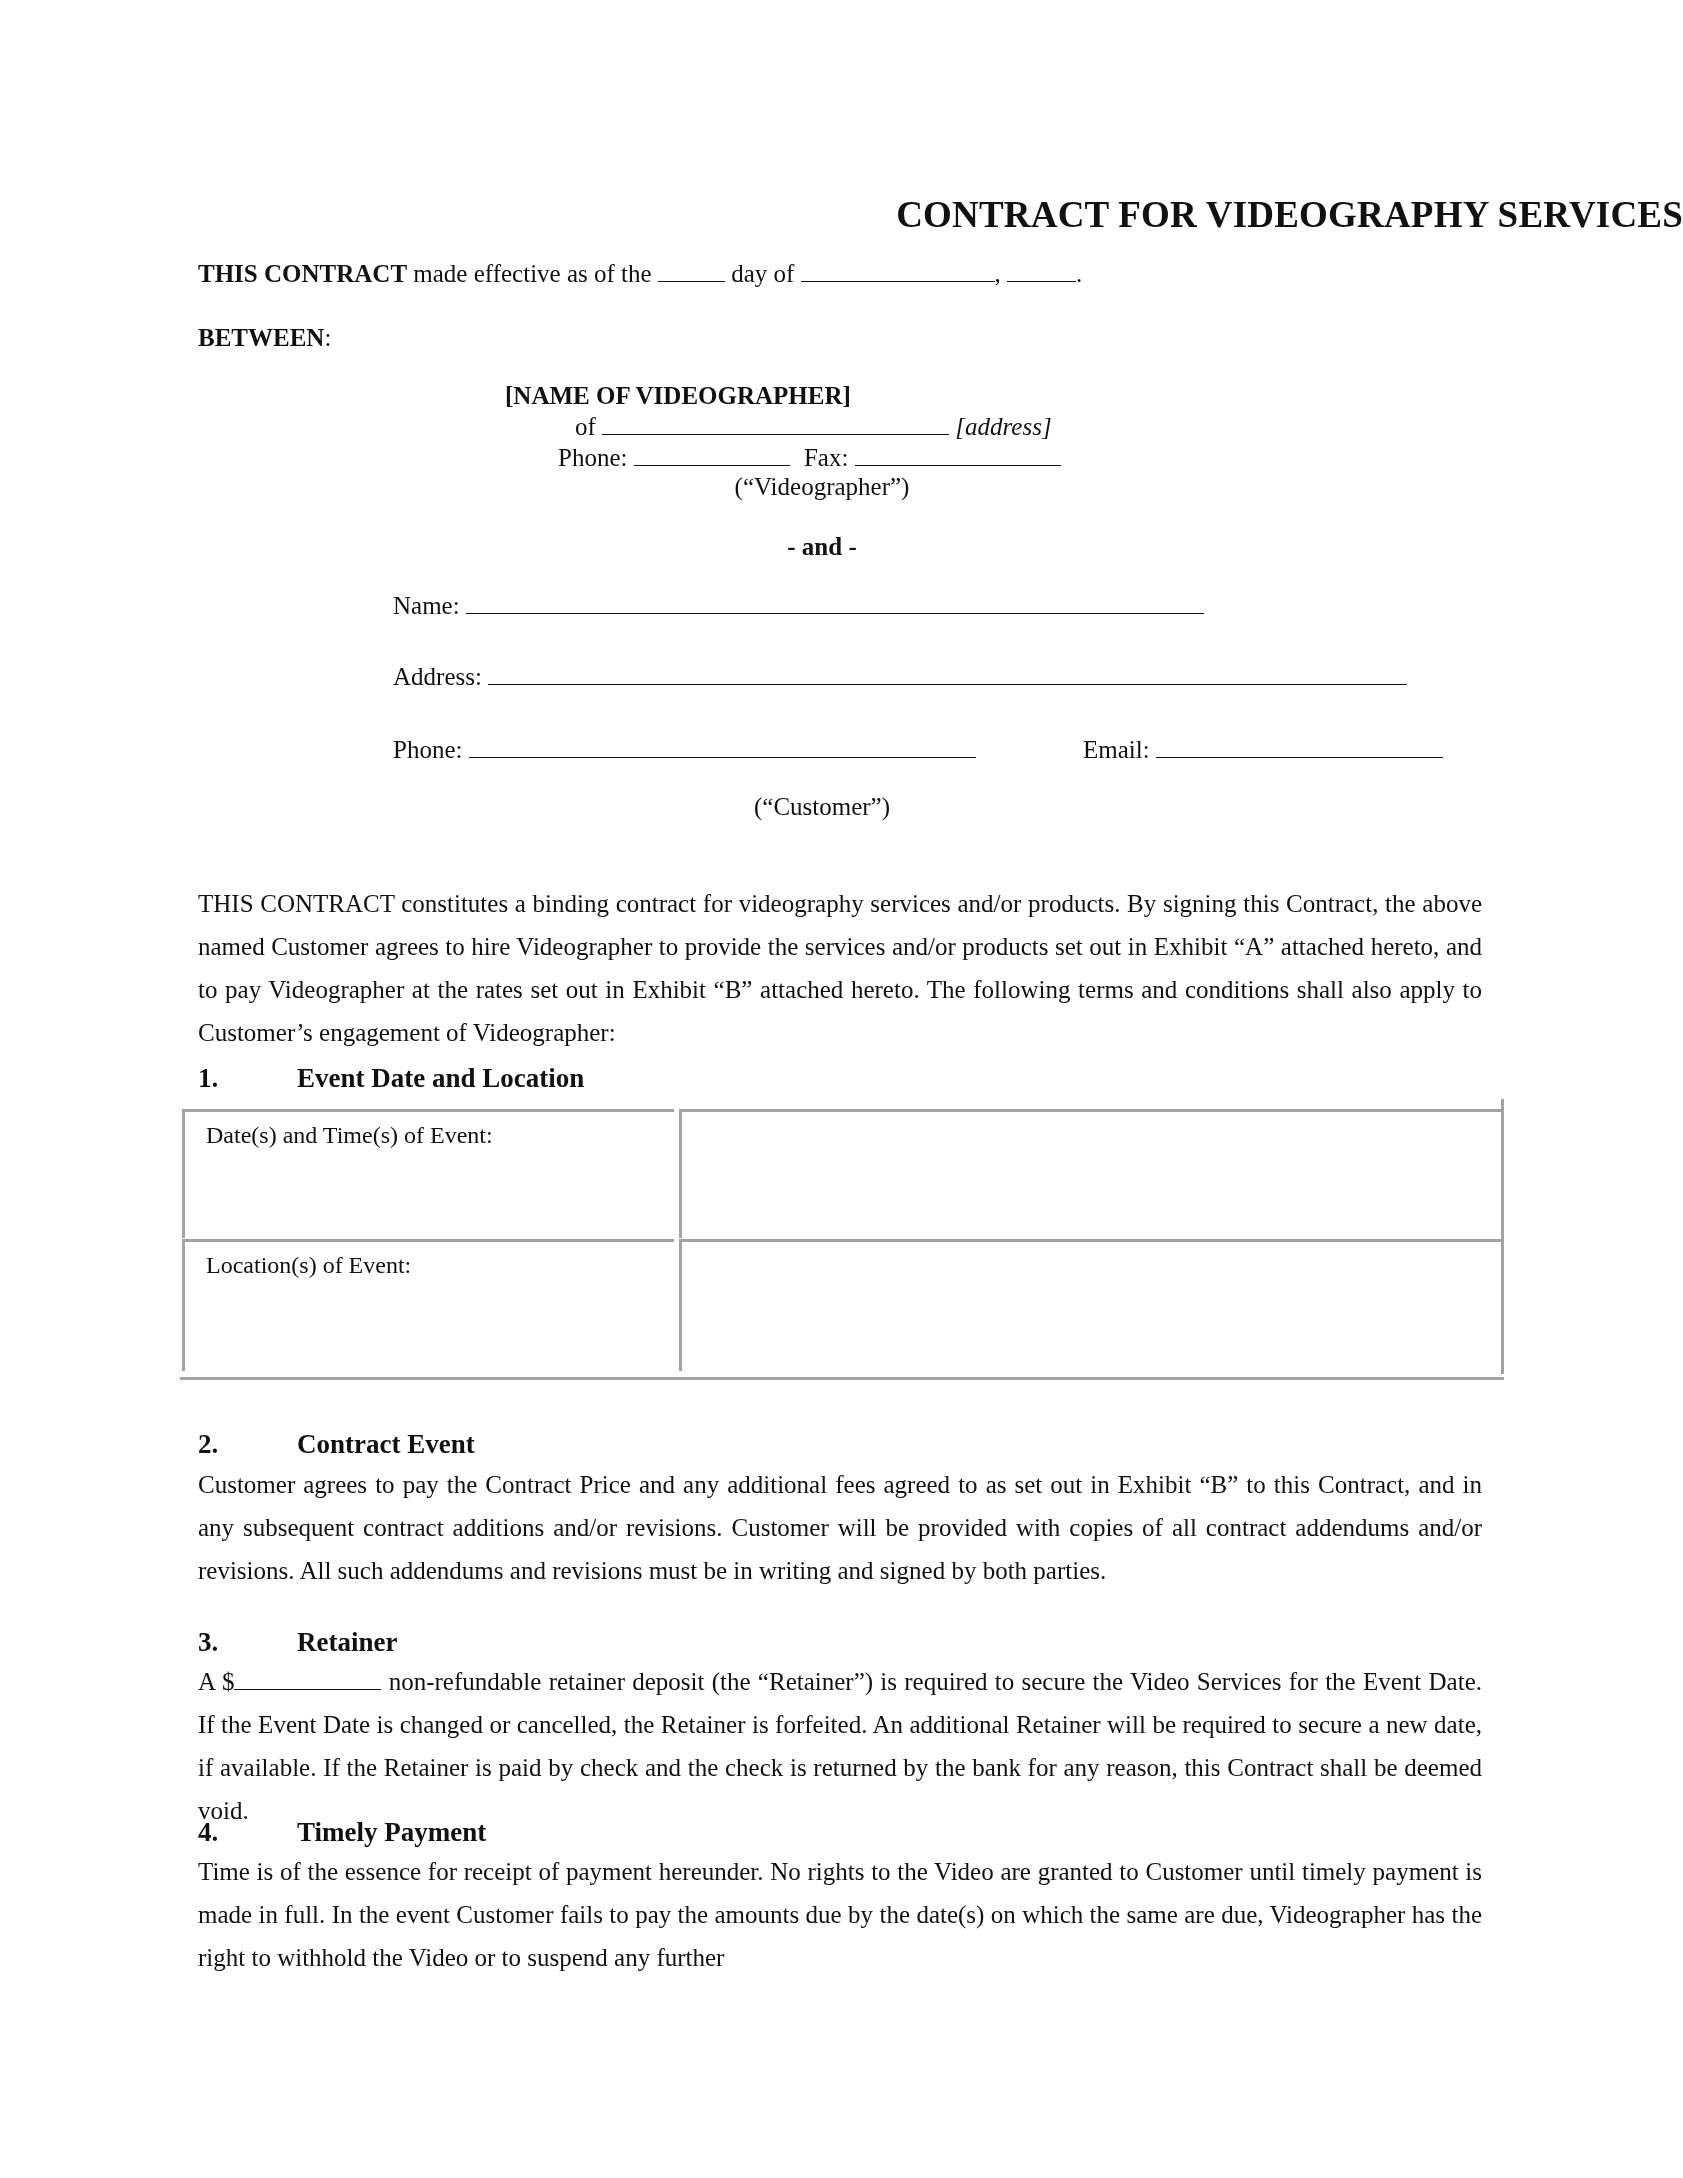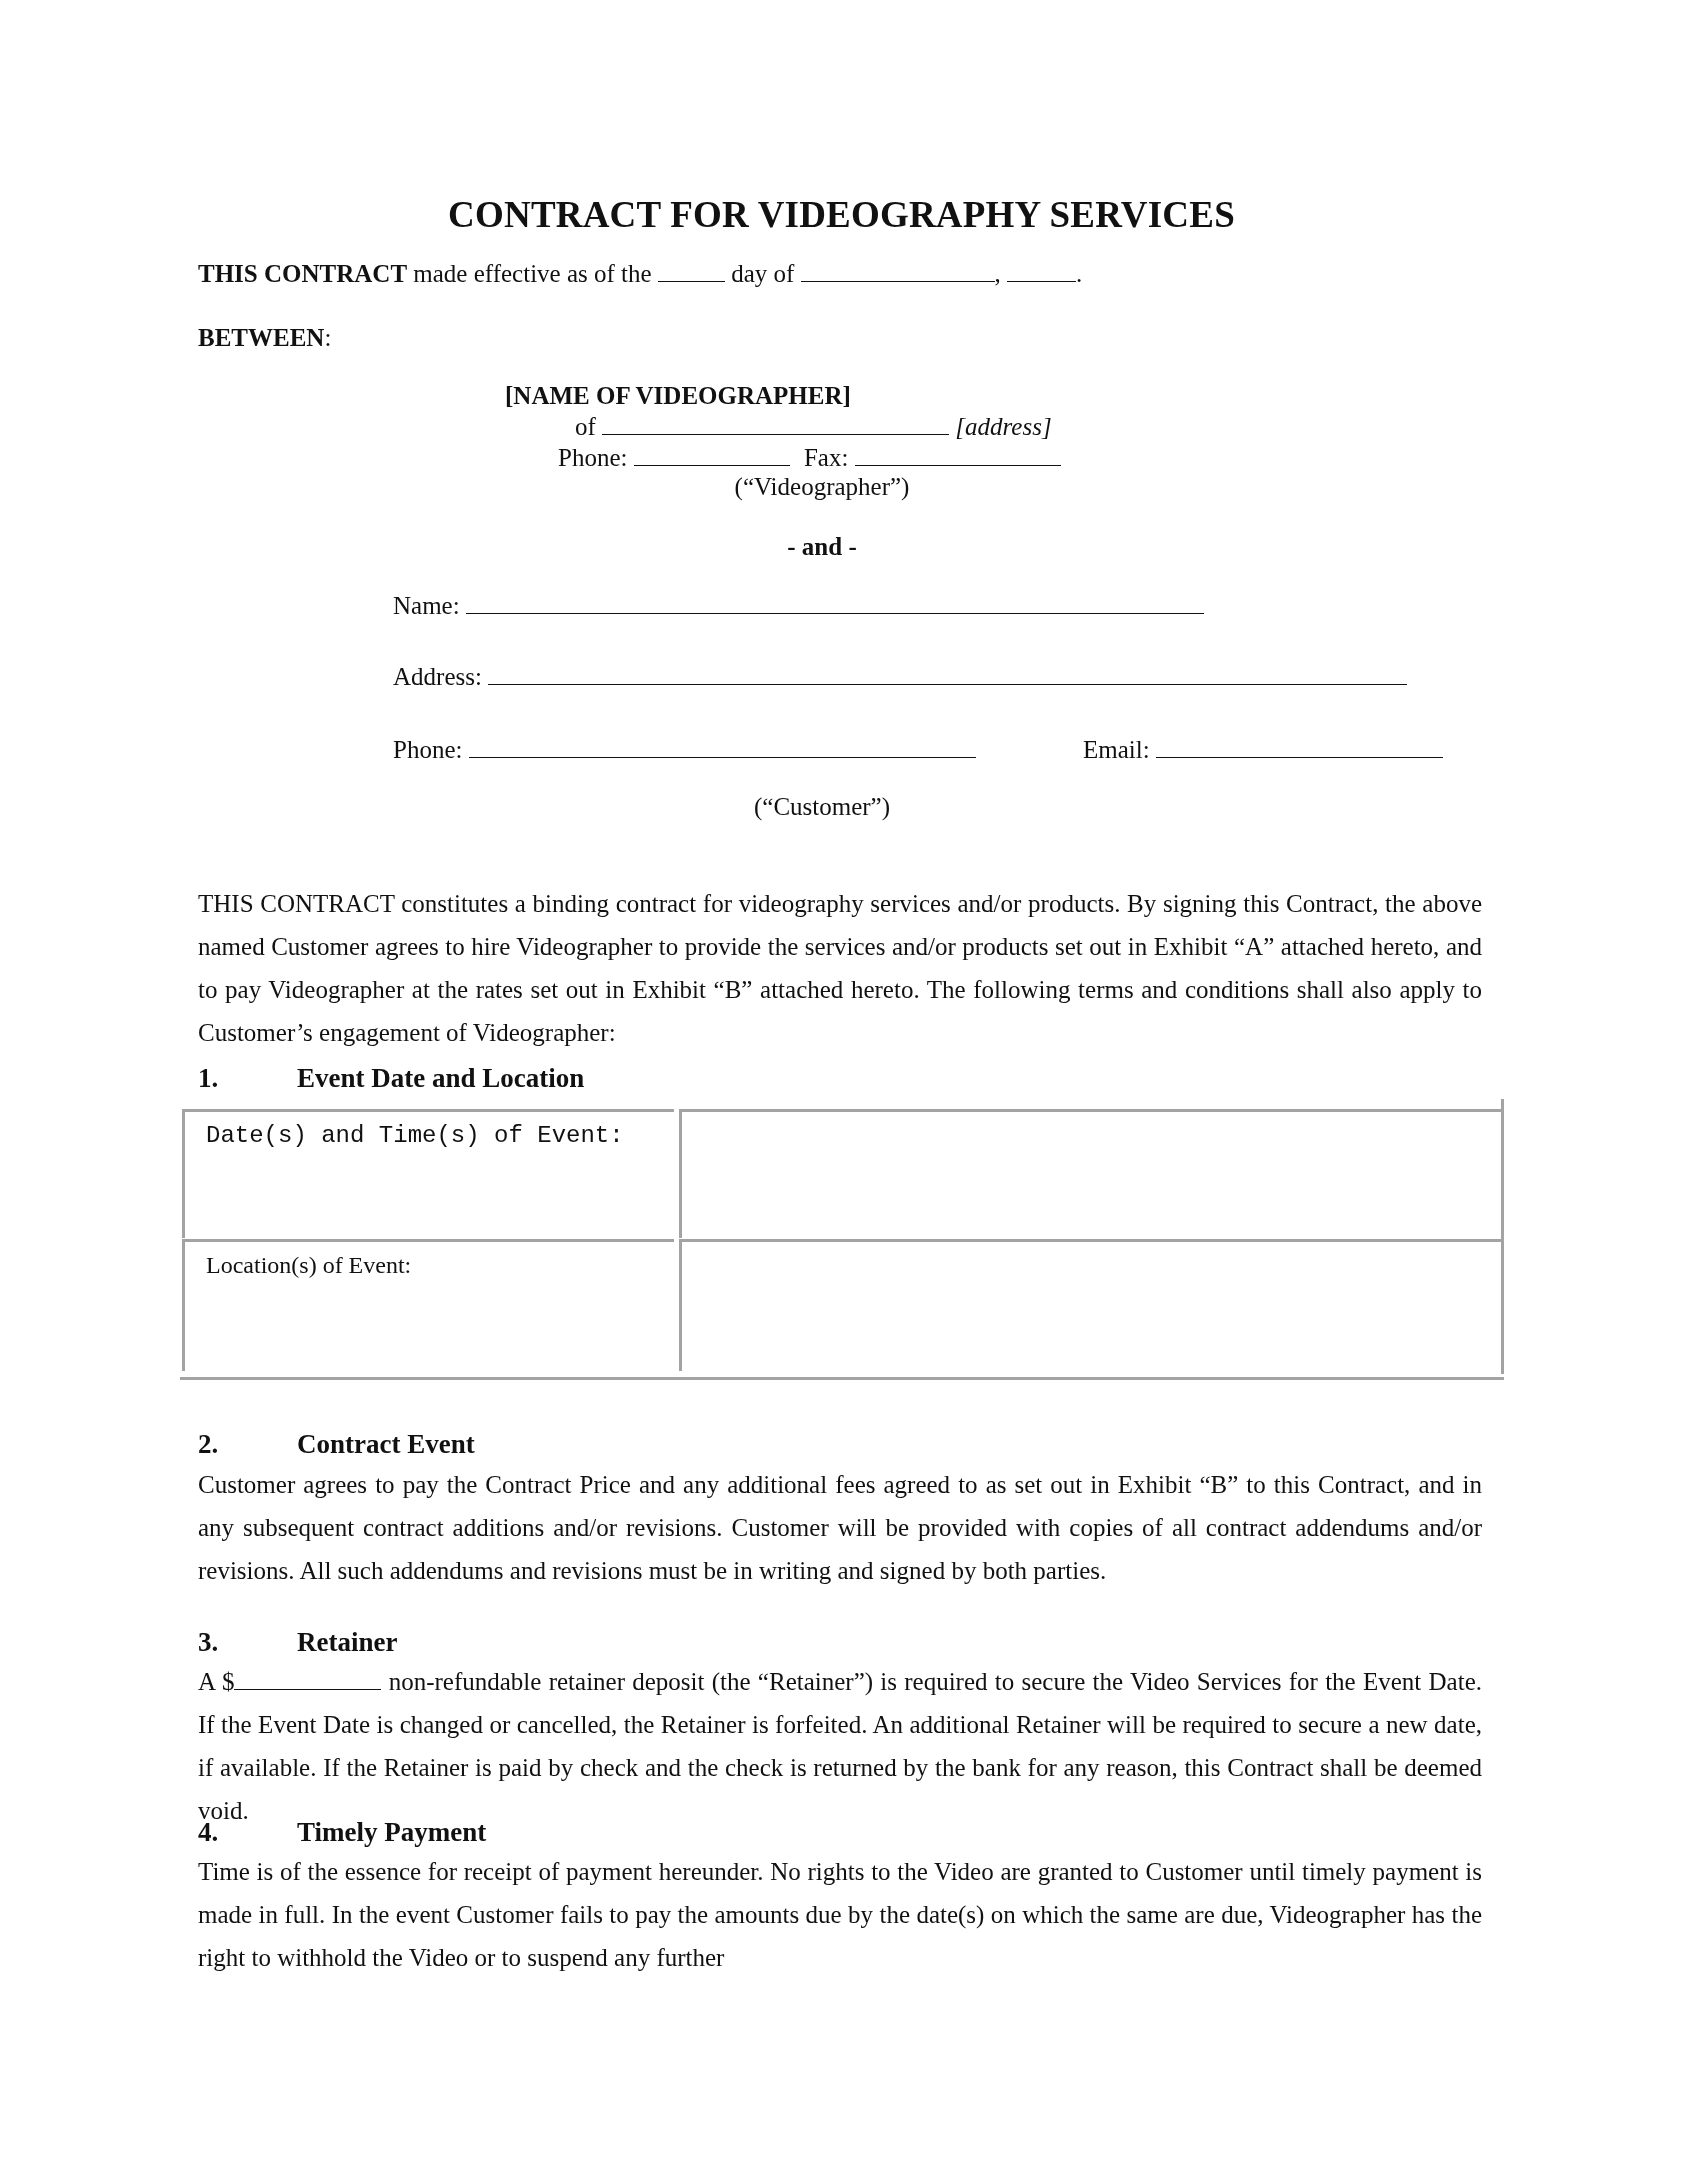--- a/index.html
+++ b/index.html
@@ -1,20 +1,20 @@
 <!DOCTYPE html>
 <html><head>
 <meta charset="utf-8">
 <style>
   html, body { margin: 0; padding: 0; background: #ffffff; }
   body { width: 1683px; height: 2178px; position: relative; overflow: hidden;
          font-family: "Liberation Serif", "DejaVu Serif", serif; color: #111; }
   .page { position: absolute; left: 0; top: 0; width: 1683px; height: 2178px; }
   .abs { position: absolute; white-space: nowrap; }
-  .title { left: 0; width: 1683px; top: 193px; text-align: center; font-size: 37px; font-weight: bold; letter-spacing: 0.2px; }
+  .title { left: 0; width: 1683px; top: 193px; text-align: right; font-size: 37px; font-weight: bold; letter-spacing: 0.2px; }
   .body-text { font-size: 25px; line-height: 30px; }
   .bold { font-weight: bold; }
   .ital { font-style: italic; }
   .blank { display: inline-block; border-bottom: 1.6px solid #111; height: 22px; vertical-align: baseline; }
   .para { position: absolute; left: 198px; width: 1284px; font-size: 25px; line-height: 43px; text-align: justify; }
   .heading { position: absolute; left: 198px; font-size: 27px; font-weight: bold; white-space: nowrap; }
   .heading .num { display: inline-block; width: 99px; }
   .evt-table { position: absolute; left: 182px; top: 1109px; width: 1321px; height: 275px; }
   .cell { position: absolute; box-sizing: border-box; border-top: 3px solid #a3a3a3; border-left: 3px solid #a3a3a3; }
   .cell-label { position: absolute; left: 21px; top: 10px; font-size: 24px; white-space: nowrap; }
@@ -79,21 +79,21 @@
 
   <div class="para" style="top:882px;">
     <span>THIS CONTRACT</span><span> constitutes a binding contract for videography services and/or products. By signing this Contract, the above named Customer agrees to hire Videographer to provide the services and/or products set out in Exhibit “A” attached hereto, and to pay Videographer at the rates set out in Exhibit “B” attached hereto. The following terms and conditions shall also apply to Customer’s engagement of Videographer:</span>
   </div>
 
   <div class="heading" style="top:1063px;">
     <span class="num">1.</span><span>Event Date and Location</span>
   </div>
 
   <div class="evt-table">
-    <div class="cell" style="left:0; top:0; width:492px; height:129px;font-family:Liberation Mono, monospace;">
+    <div class="cell" style="left:0; top:0; width:492px; height:129px;">
       <span class="cell-label">Date(s) and Time(s) of Event:</span>
     </div>
     <div class="cell" style="left:497px; top:0; width:822px; height:129px; border-left:3px solid #a3a3a3;">
       <span class="cell-label"></span>
     </div>
     <div class="cell" style="left:0; top:130px; width:492px; height:132px;">
       <span class="cell-label">Location(s) of Event:</span>
     </div>
     <div class="cell" style="left:497px; top:130px; width:822px; height:132px;">
       <span class="cell-label"></span>

